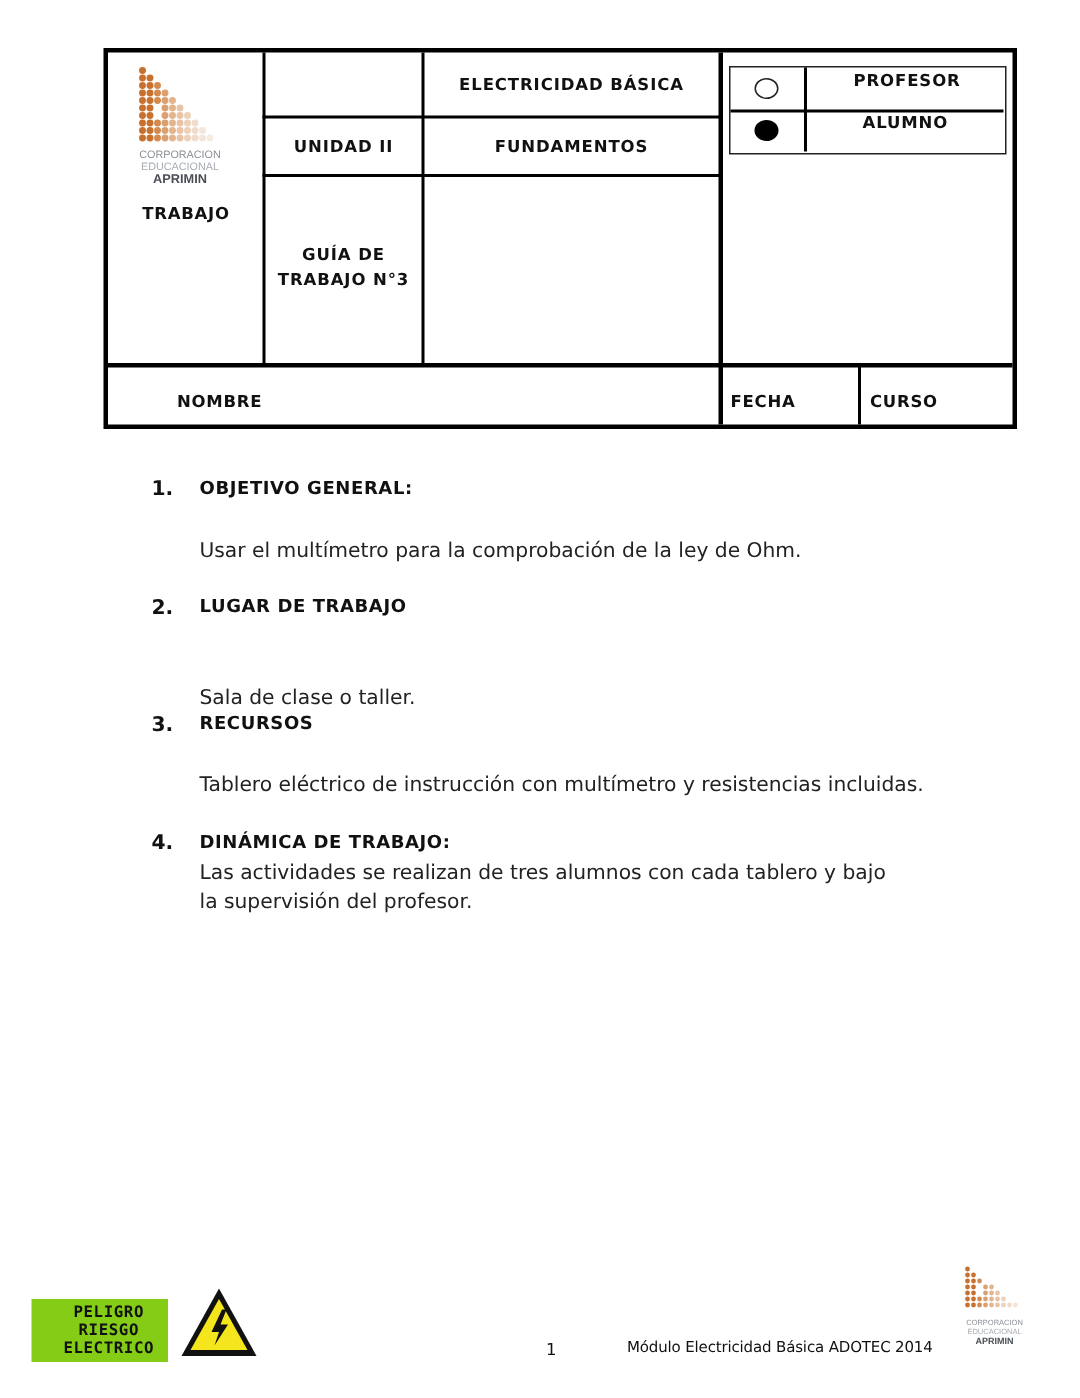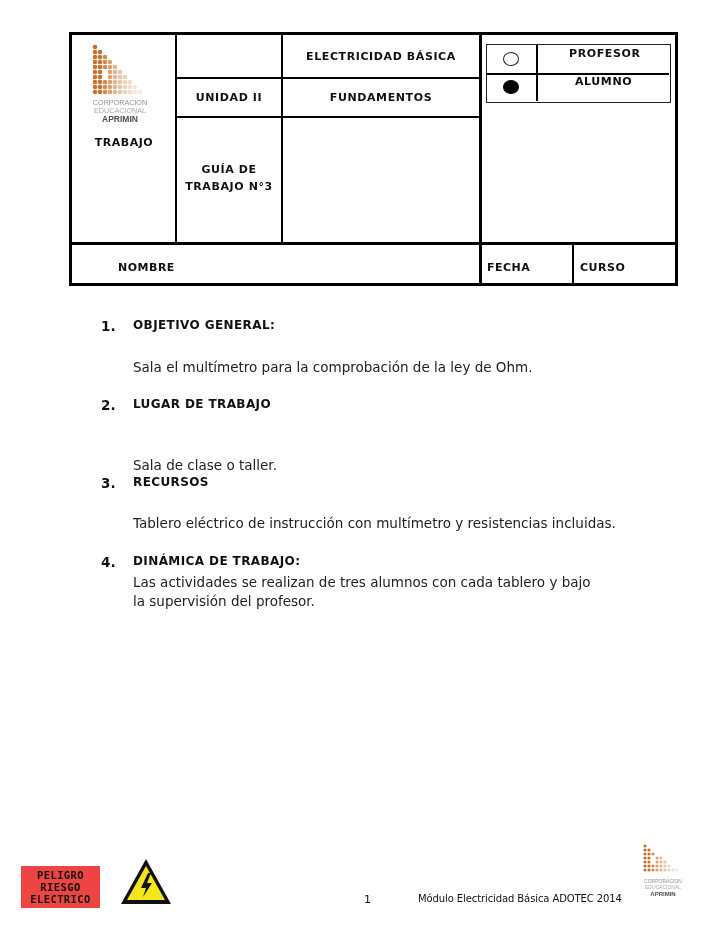--- a/index.html
+++ b/index.html
@@ -22,24 +22,24 @@
   .radio.filled { background: #000; border-color: #000; }
   .opt-label { position: absolute; font-weight: bold; font-size: 11px; letter-spacing: 0.6px; }
 
   .bottom-label { position: absolute; font-weight: bold; font-size: 11px; letter-spacing: 0.5px; top: 226px; }
 
   .section { position: absolute; left: 101px; width: 580px; }
   .sec-num { position: absolute; left: 0; font-weight: bold; font-size: 13.5px; }
   .sec-title { position: absolute; left: 32px; font-weight: bold; font-size: 12px; letter-spacing: 0.4px; white-space: nowrap; }
   .sec-body { position: absolute; left: 32px; font-size: 13.5px; line-height: 19px; white-space: nowrap; color: #222; }
 
-  .footer-badge { position: absolute; left: 21px; top: 866px; width: 79px; height: 42px; background: #ef4444;
+  .footer-badge { position: absolute; left: 21px; top: 866px; width: 79px; height: 42px; background: #84cc16;
                   display: flex; flex-direction: column; align-items: center; justify-content: center;
                   font-family: "DejaVu Sans Mono", "Liberation Mono", monospace; font-weight: bold;
-                  font-size: 10.5px; line-height: 12px; color: #111; letter-spacing: 0.4px; }
+                  font-size: 10.5px; line-height: 12px; color: #111; letter-spacing: 0.4px; padding-left: 12px; }
   .footer-warning { position: absolute; left: 119px; top: 857px; width: 54px; height: 50px; }
   .page-num { position: absolute; left: 364px; top: 893px; font-size: 11px; }
   .footer-text { position: absolute; left: 418px; top: 893px; font-size: 10px; white-space: nowrap; letter-spacing: -0.1px; }
   .footer-logo { position: absolute; left: 640px; top: 843px; width: 46px; height: 58px; }
 </style>
 </head>
 <body>
 
 <div class="hdr">
 
@@ -129,21 +129,21 @@
 
 
   <div class="bottom-label" style="left:6px;margin-left:40px;">NOMBRE</div>
   <div class="bottom-label" style="left:415px;">FECHA</div>
   <div class="bottom-label" style="left:508px;">CURSO</div>
 </div>
 
 <div class="section" style="top:318px;">
   <span class="sec-num">1.</span>
   <span class="sec-title">OBJETIVO GENERAL:</span>
-  <div class="sec-body" style="top:40px;">Sala el multímetro para la comprobación de la ley de Ohm.</div>
+  <div class="sec-body" style="top:40px;">Usar el multímetro para la comprobación de la ley de Ohm.</div>
 </div>
 
 <div class="section" style="top:397px;">
   <span class="sec-num">2.</span>
   <span class="sec-title">LUGAR DE TRABAJO</span>
   <div class="sec-body" style="top:39px;margin-top:20px;">Sala de clase o taller.</div>
 </div>
 
 <div class="section" style="top:475px;">
   <span class="sec-num">3.</span>

